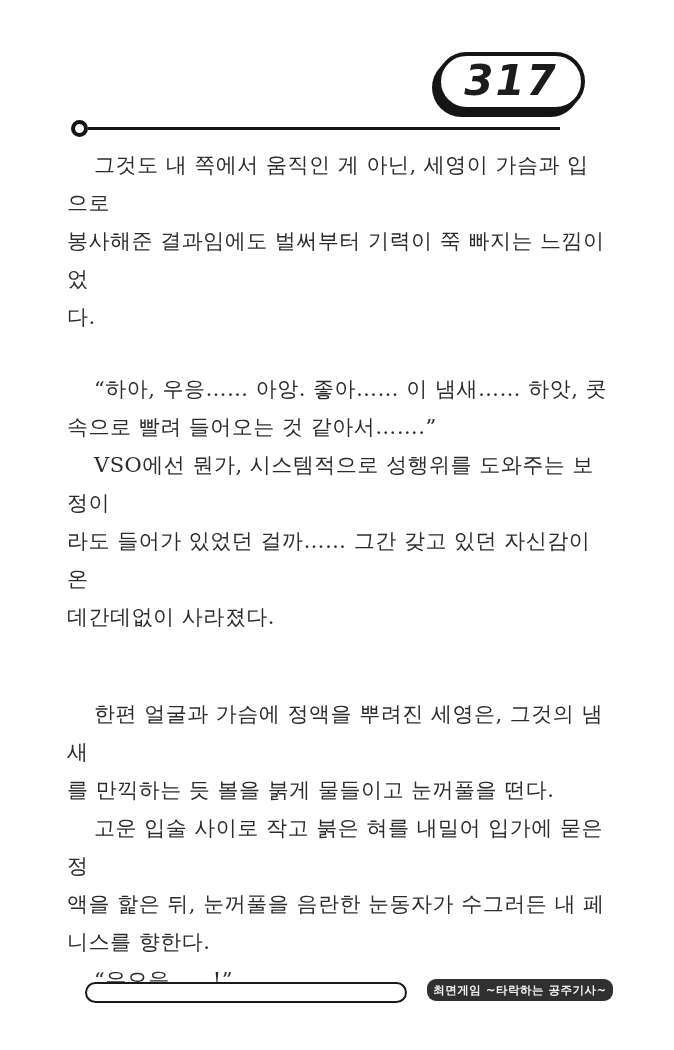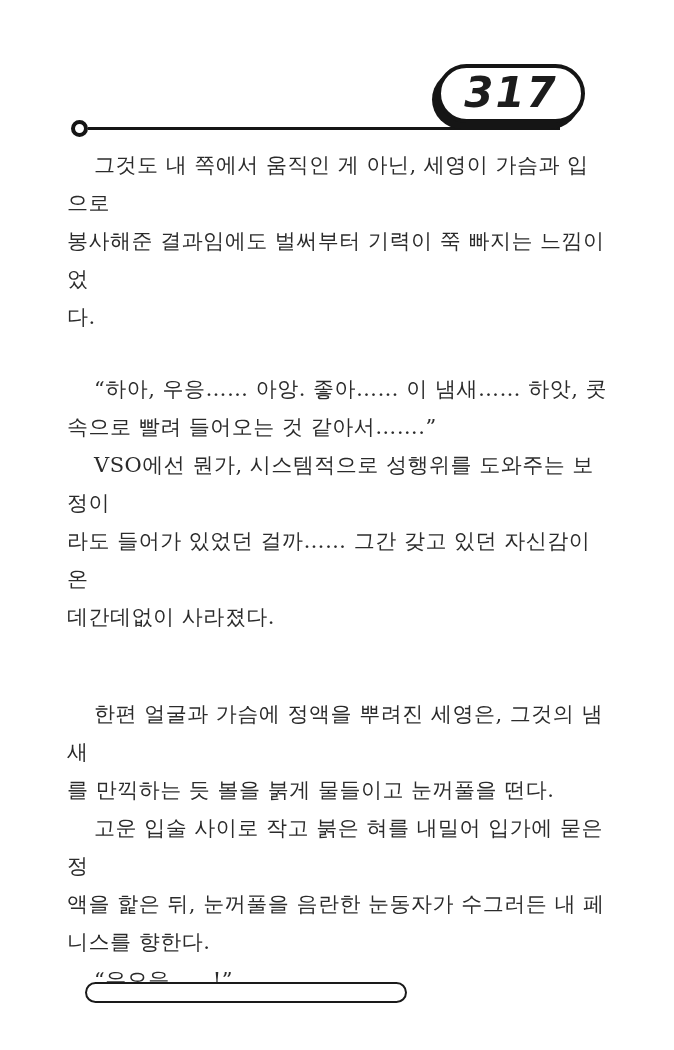--- a/index.html
+++ b/index.html
@@ -17,21 +17,21 @@
   .header-rule {
     position:absolute; left:88px; top:127px;
     width:472px; height:3px; background:#151515;
   }
   .rule-dot {
     position:absolute; left:71px; top:120px;
     width:9px; height:9px; background:#fff;
     border:4px solid #151515; border-radius:50%;
   }
   .page-badge {
-    position:absolute; left:437px; top:64px;
+    position:absolute; left:437px; top:52px;
     width:140px; height:51px;
     background:#fff;
     border:4px solid #151515;
     border-radius:30px;
     box-shadow:-5px 6px 0 #151515;
     display:flex; align-items:center; justify-content:center;
     z-index:2;
   }
   .page-badge .num {
     font-family:"DejaVu Sans","Liberation Sans",sans-serif;
@@ -92,14 +92,17 @@
     <p class="para gap-b">한편 얼굴과 가슴에 정액을 뿌려진 세영은, 그것의 냄새
 를 만끽하는 듯 볼을 붉게 물들이고 눈꺼풀을 떤다.</p>
     <p class="para">고운 입술 사이로 작고 붉은 혀를 내밀어 입가에 묻은 정
 액을 핥은 뒤, 눈꺼풀을 음란한 눈동자가 수그러든 내 페
 니스를 향한다.</p>
     <p class="para">“우으응……!”</p>
 
   </div>
 
   <div class="footer-pill"></div>
+  <div class="footer-badge">
+    <span class="label">최면게임 ~타락하는 공주기사~</span>
+  </div>
 
 </div>
 
 </body></html>

